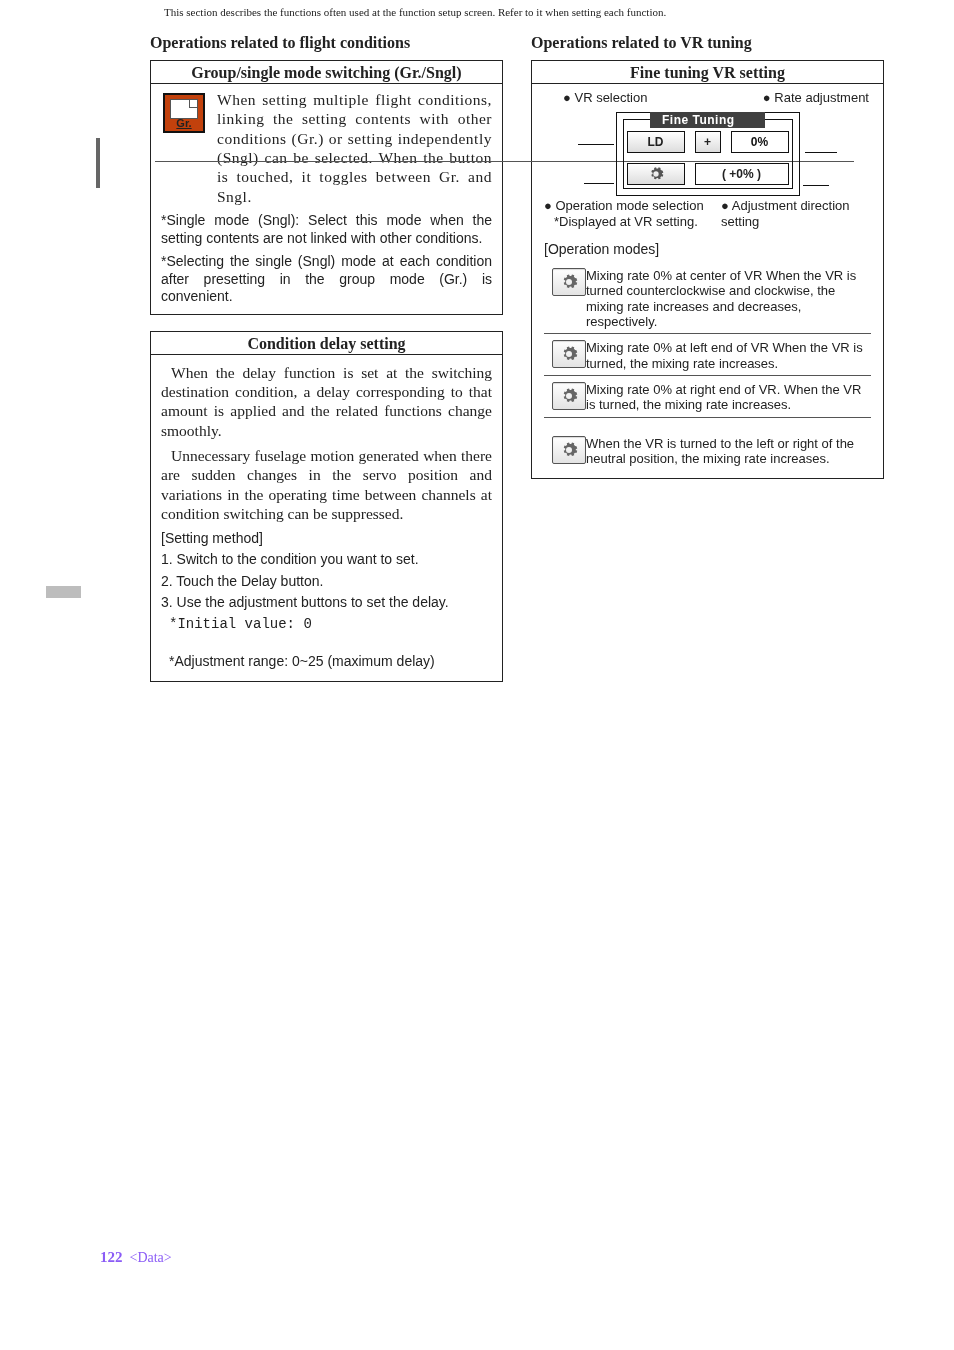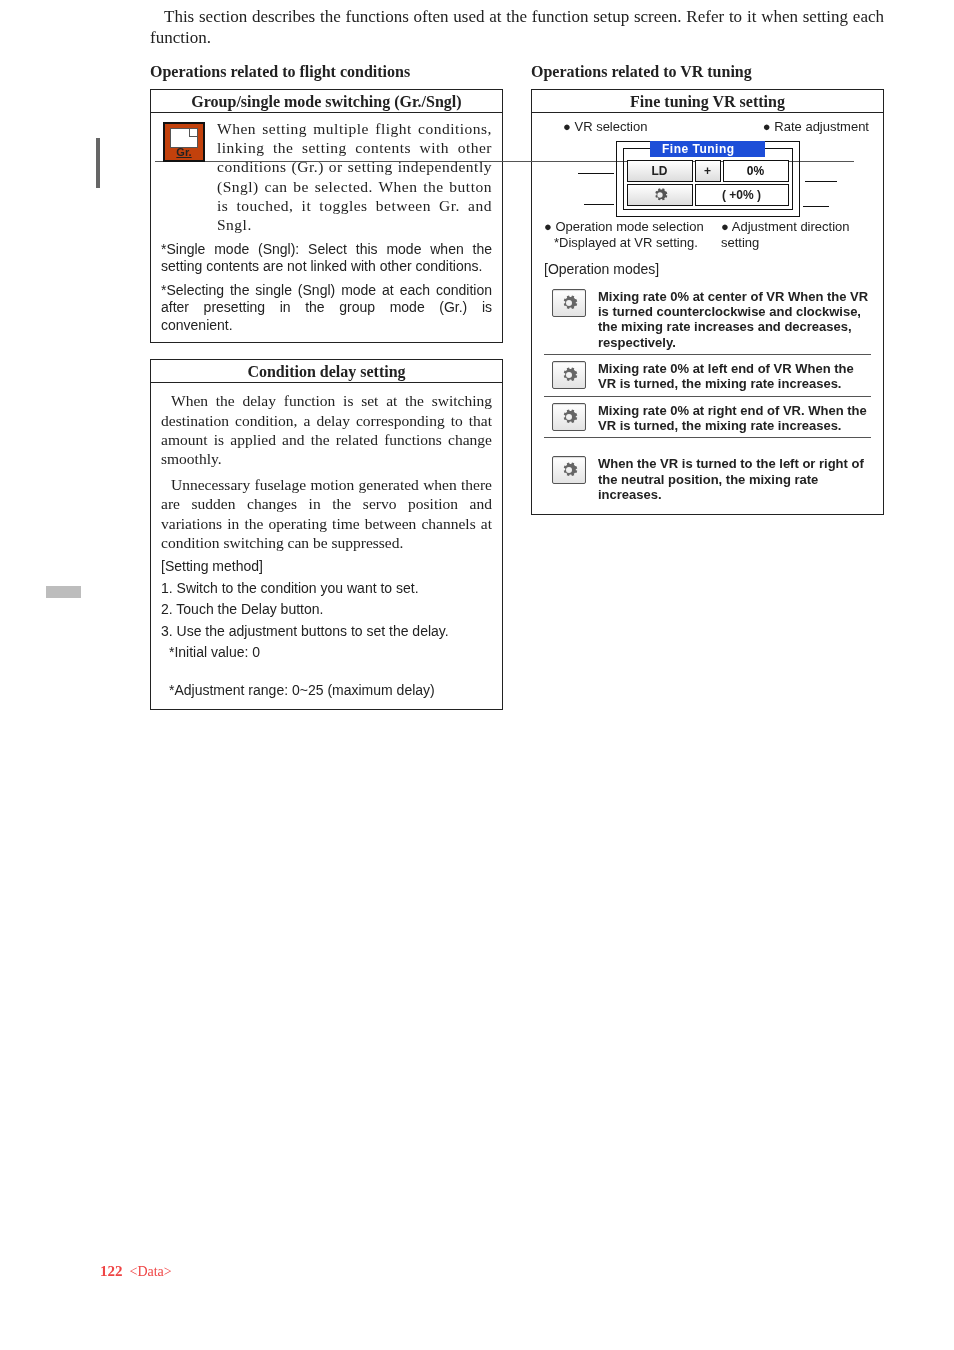--- a/index.html
+++ b/index.html
@@ -47,21 +47,21 @@
   h2.section-title {
     font-family: "Times New Roman", serif;
     font-weight: bold;
     font-size: 22px;
     margin: 0;
     padding-top: 168px;
     color: #222;
   }
   .intro {
     font-family: "Times New Roman", serif;
-    font-size: 17px;
+    font-size: 11px;
     margin: 6px 0 14px 0;
     text-indent: 14px;
     text-align: justify;
     line-height: 1.25;
   }
 
   .columns {
     display: flex;
     gap: 28px;
     align-items: flex-start;
@@ -203,36 +203,36 @@
     padding: 6px;
     display: inline-block;
     position: relative;
   }
   .ft-panel {
     border: 1.5px solid #111;
     width: 170px;
     box-sizing: border-box;
   }
   .ft-panel-title {
-    background: #1d4ed8;
+    background: #404040;
     color: #fff;
     padding: 1px 8px 1px 12px;
     font-family: Arial, sans-serif;
     font-weight: bold;
     font-size: 12px;
     text-align: left;
     letter-spacing: 0.5px;
     width: 95px;
     margin: -8px auto 0 auto;
   }
   .ft-panel-grid {
     display: grid;
     grid-template-columns: 1fr 28px 1fr;
     grid-template-rows: 24px 24px;
-    gap: 0;
+    gap: 8px;
     padding: 2px;
   }
   .ft-cell {
     border: 1px solid #111;
     display: flex;
     align-items: center;
     justify-content: center;
     font-family: Arial, sans-serif;
     font-weight: bold;
     font-size: 12px;
@@ -284,37 +284,36 @@
   .below-labels .left-stack { text-align: left; }
   .below-labels .right-stack { text-align: left; }
 
   .op-heading {
     margin-top: 10px;
     font-size: 14px;
   }
   .op-list { margin-top: 4px; }
   .op-item {
     display: flex;
-    gap: 12px;
+    gap: 0;
     align-items: flex-start;
     border-bottom: 1px solid #555;
     padding: 6px 2px 4px 8px;
-    font-weight: bold;
   }
   .op-item:last-child { border-bottom: none; margin-top: 12px; }
   .op-item .txt { flex: 1 1 auto; line-height: 1.18; }
 
   
   .footer {
     position: absolute;
     left: 100px;
-    bottom: 76px;
+    bottom: 90px;
     font-family: "Times New Roman", serif;
     font-size: 14px;
-    color: #ef4444;
+    color: #8b5cf6;
   }
   .footer strong { font-size: 15px; }
 </style>
 </head>
 <body>
 <div class="page">
 
 <div class="top-rule"></div>
 <div class="accent-bar"></div>
 <div class="side-marker"></div>
@@ -347,21 +346,21 @@
 
     <div class="box cond-box">
       <div class="box-title">Condition delay setting</div>
       <div class="box-body">
         <p class="serif-body indent-first">When the delay function is set at the switching destination condition, a delay corresponding to that amount is applied and the related functions change smoothly.</p>
         <p class="serif-body indent-first">Unnecessary fuselage motion generated when there are sudden changes in the servo position and variations in the operating time between channels at condition switching can be suppressed.</p>
         <div class="sans">[Setting method]</div>
         <div class="sans" style="margin-top:4px;">1. Switch to the condition you want to set.</div>
         <div class="sans" style="margin-top:4px;">2. Touch the Delay button.</div>
         <div class="sans" style="margin-top:4px;">3. Use the adjustment buttons to set the delay.</div>
-        <div class="sans" style="margin:4px 0 0 8px;">*Initial value: 0</div>
+        <div class="sans" style="margin:4px 0 0 8px;font-family:Liberation Mono, monospace;">*Initial value: 0</div>
         <div class="sans" style="margin:20px 0 0 8px;">*Adjustment range: 0~25 (maximum delay)</div>
       </div>
     </div>
   </div>
 
   <div class="col">
     <div class="subhead">Operations related to VR tuning</div>
 
     <div class="box ft-box">
       <div class="box-title">Fine tuning VR setting</div>

